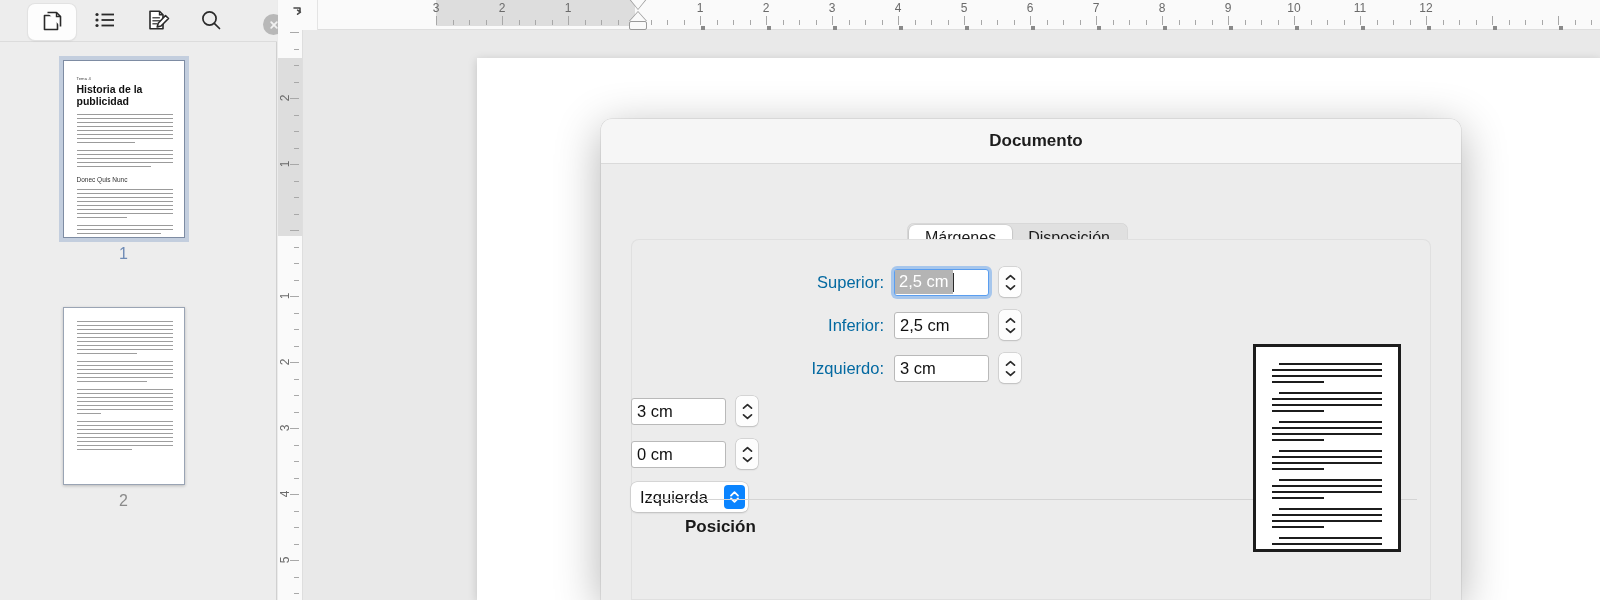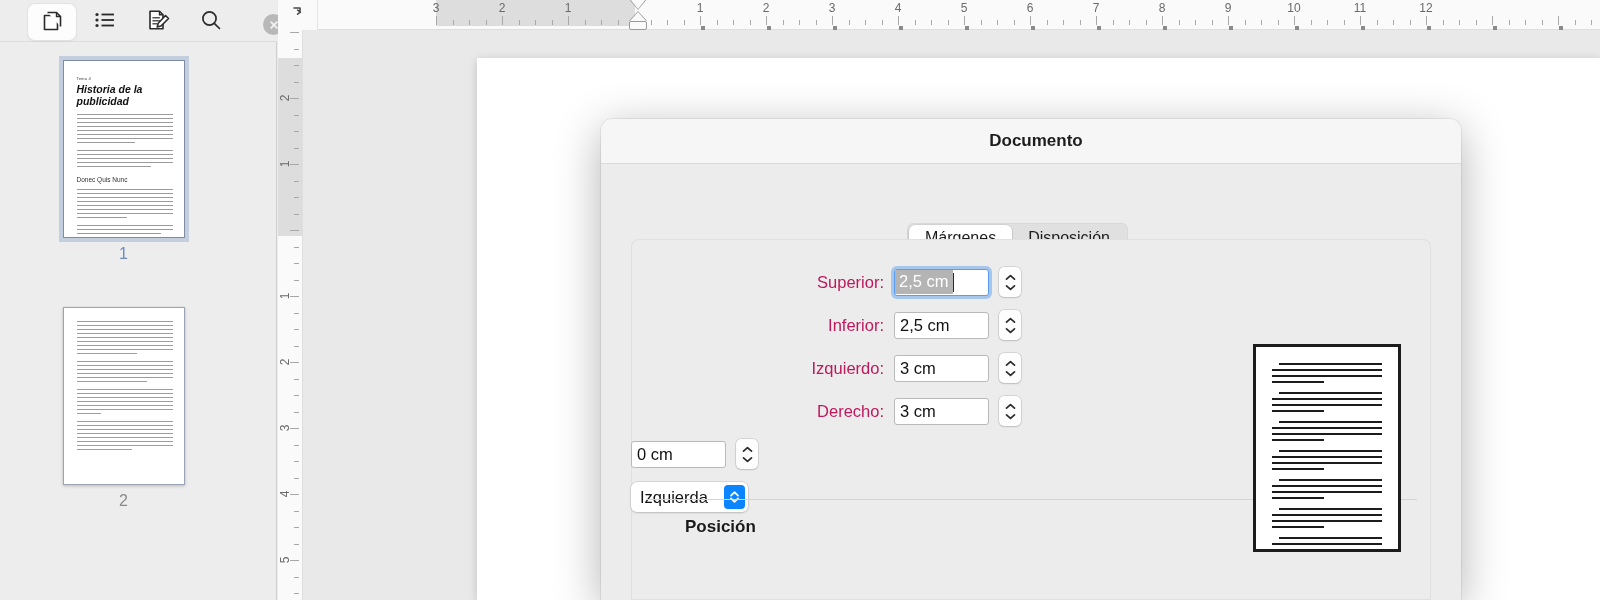--- a/index.html
+++ b/index.html
@@ -56,21 +56,21 @@
     text-align: center; font-size: 16px; margin-top: 7px;
     color: #8a8a8a; font-family: "Liberation Sans", sans-serif;
   }
   .thumb-num.active { color: #6f8bb5; }
 
   
   .t1 { position: absolute; }
   .t1-kicker { left: 13px; top: 15px; font-size: 4.2px; color: #444; letter-spacing: .1px; }
   .t1-title {
     left: 13px; top: 22px; width: 98px;
-    font-size: 10.5px; font-weight: bold; line-height: 12px; color: #111; font-style: italic;
+    font-size: 10.5px; font-weight: bold; line-height: 12px; color: #111;
   }
   .t1-h2 { left: 13px; top: 115px; font-size: 6.5px; color: #333; }
   .tline { position: absolute; height: 1px; background: #9b9b9b; }
 
   
   .t2line { position: absolute; height: 1px; background: #9e9e9e; }
 
   
   #canvas-area {
     position: absolute; left: 278px; top: 0;
@@ -202,21 +202,21 @@
     width: 800px; height: 361px;
     background: #ececec;
     border-top-left-radius: 8px; border-top-right-radius: 8px;
     box-shadow: inset 0 0 0 1px #e0e0e0;
   }
 
   
   .row { position: absolute; left: 0; width: 800px; height: 34px; display: flex; align-items: center; }
   .row-label {
     width: 263px; text-align: right; padding-right: 10px;
-    font-size: 16.5px; color: #be185d;
+    font-size: 16.5px; color: #0369a1;
     font-family: "Liberation Sans", sans-serif;
   }
   .row-input {
     width: 95px; height: 27px;
     background: #ffffff;
     border: 1px solid #b9b9b9;
     border-radius: 3px;
     display: flex; align-items: center;
     padding: 0 5px;
     font-size: 16.5px; color: #111;
@@ -655,21 +655,20 @@
             </span>
             <span>
               <svg width="11" height="7" viewBox="0 0 11 7">
                   <path d="M1.5 1.8 L5.5 5.4 L9.5 1.8" fill="none" stroke="#2b2b2b" stroke-width="1.7" stroke-linecap="round" stroke-linejoin="round"></path>
                 </svg>
             </span>
           </div>
         </div>
 
         <div class="row" style="top:155px;">
-          <div class="row-label">Derecho:</div>
           <div class="row-input">
             <span>3 cm</span>
           </div>
           <div class="stepper">
             <span>
               <svg width="11" height="7" viewBox="0 0 11 7">
                   <path d="M1.5 5.2 L5.5 1.6 L9.5 5.2" fill="none" stroke="#2b2b2b" stroke-width="1.7" stroke-linecap="round" stroke-linejoin="round"></path>
                 </svg>
             </span>
             <span>

